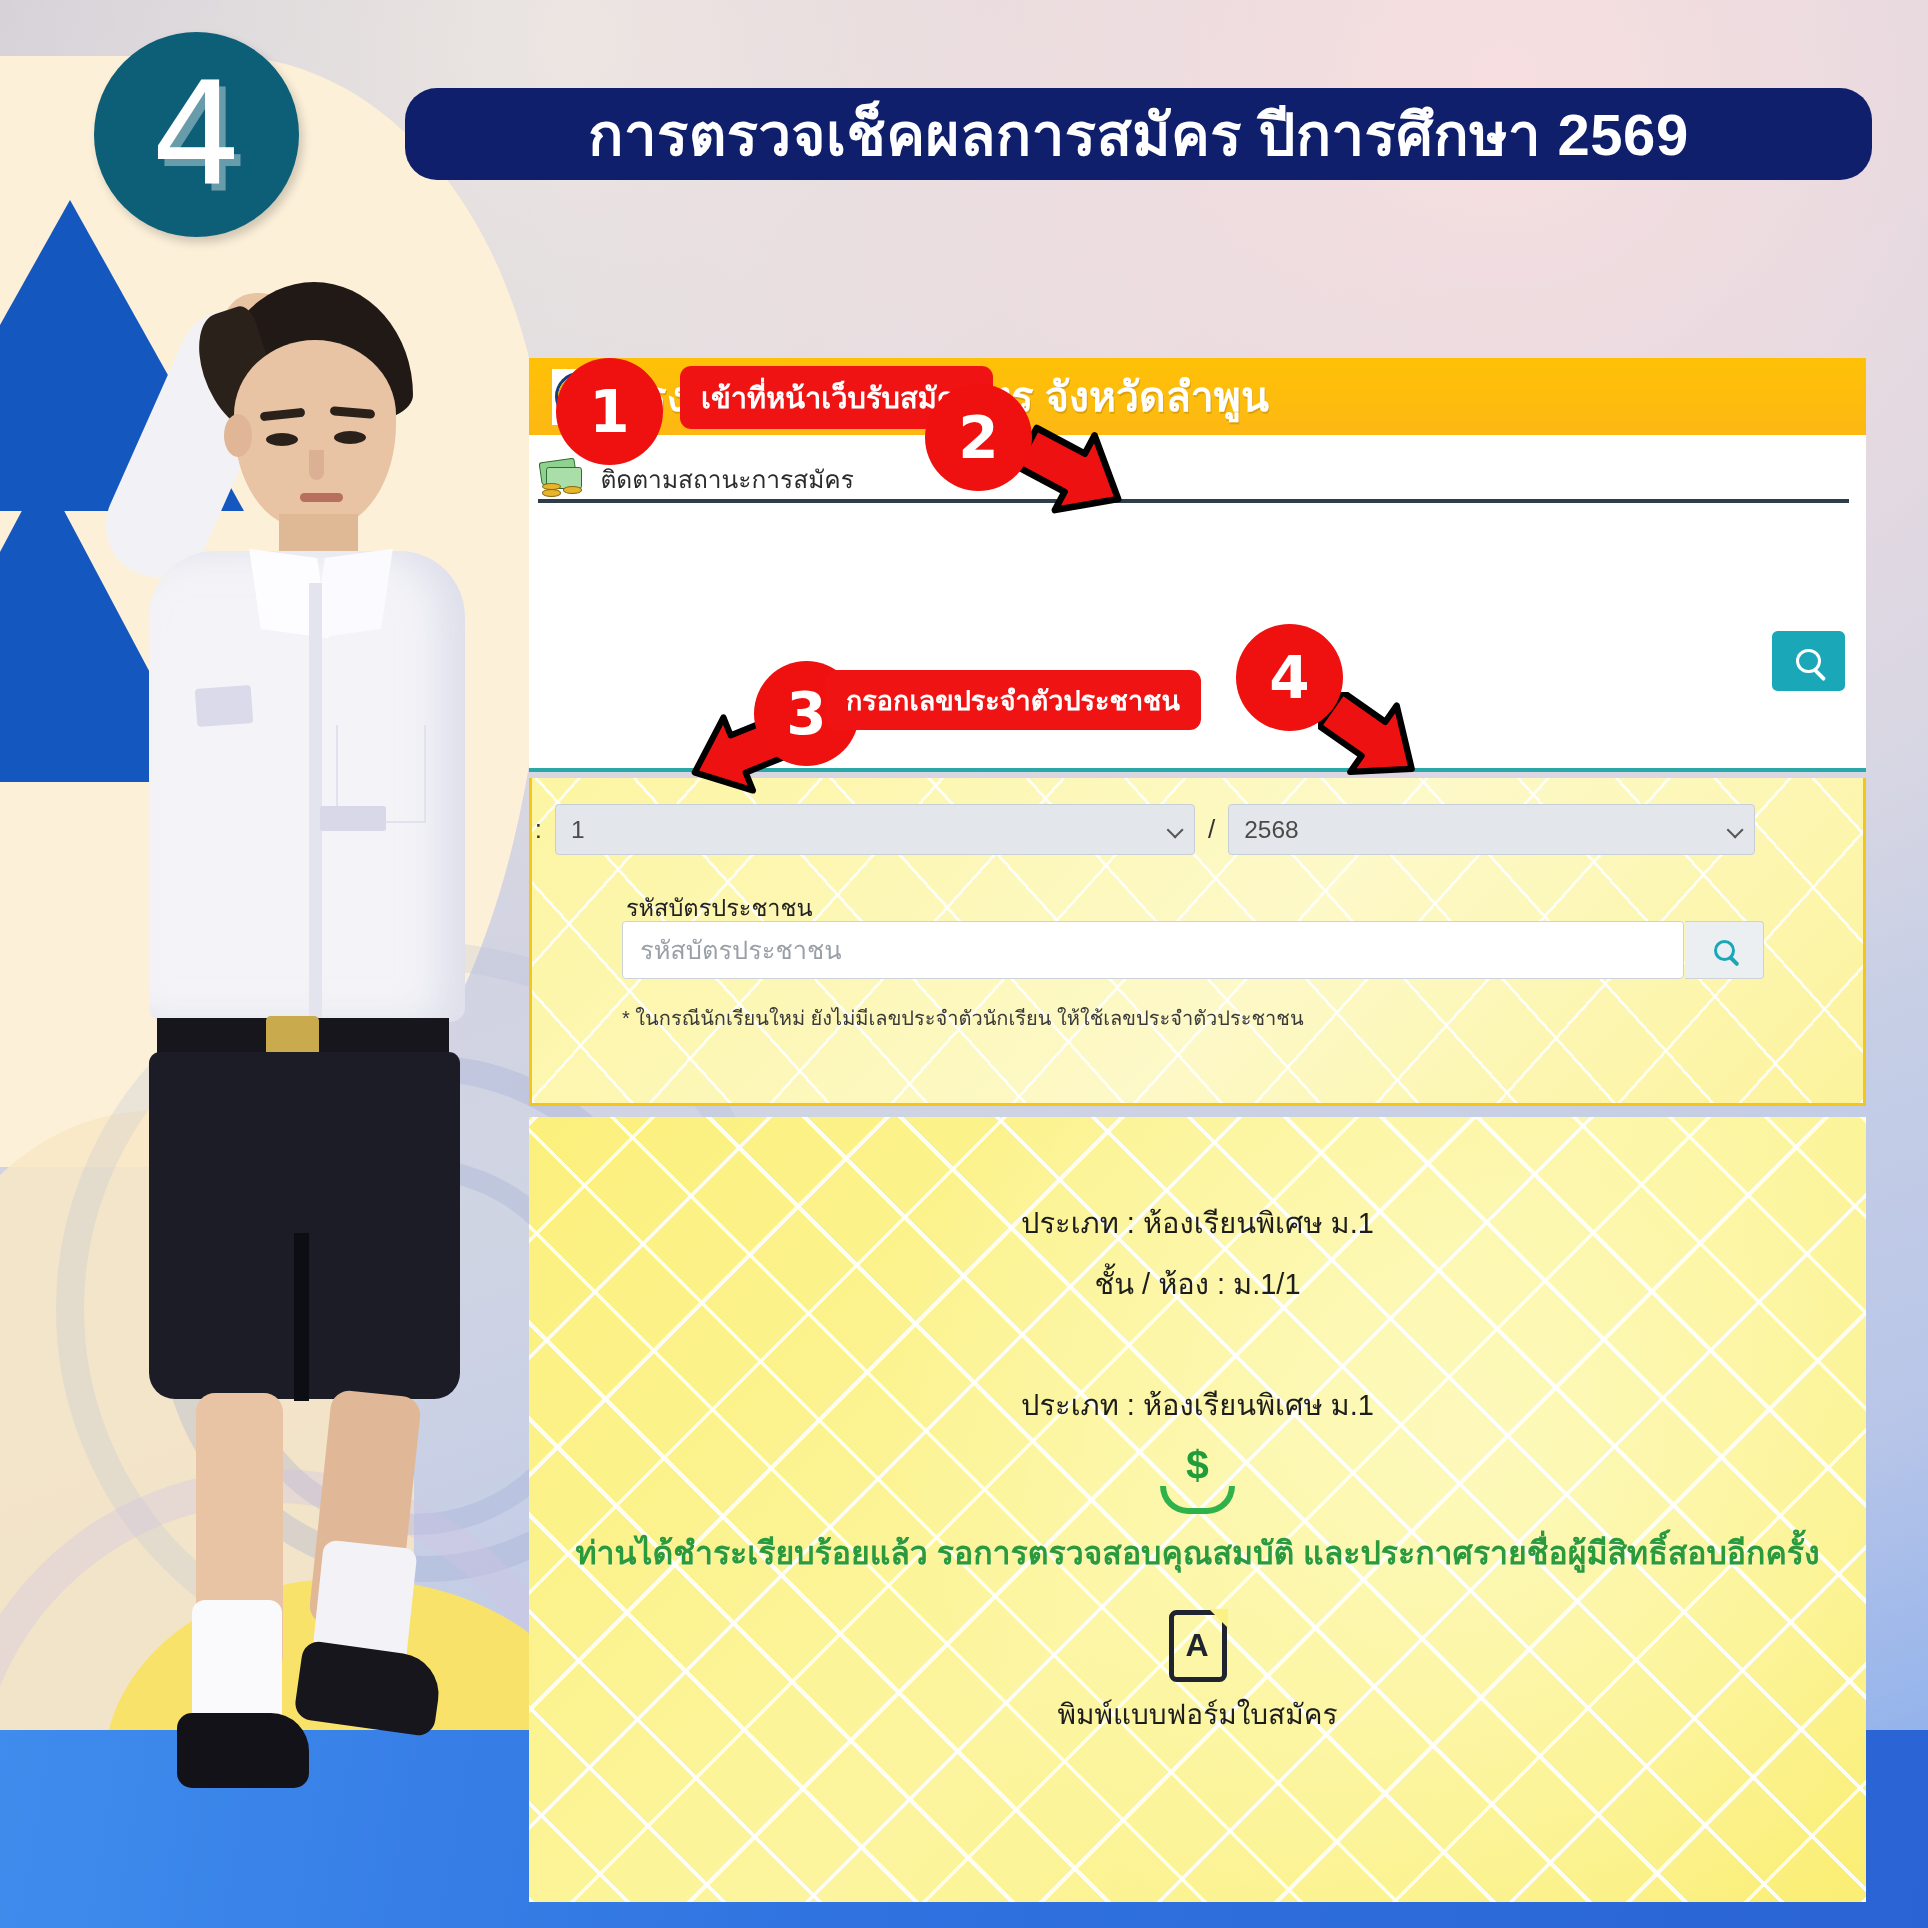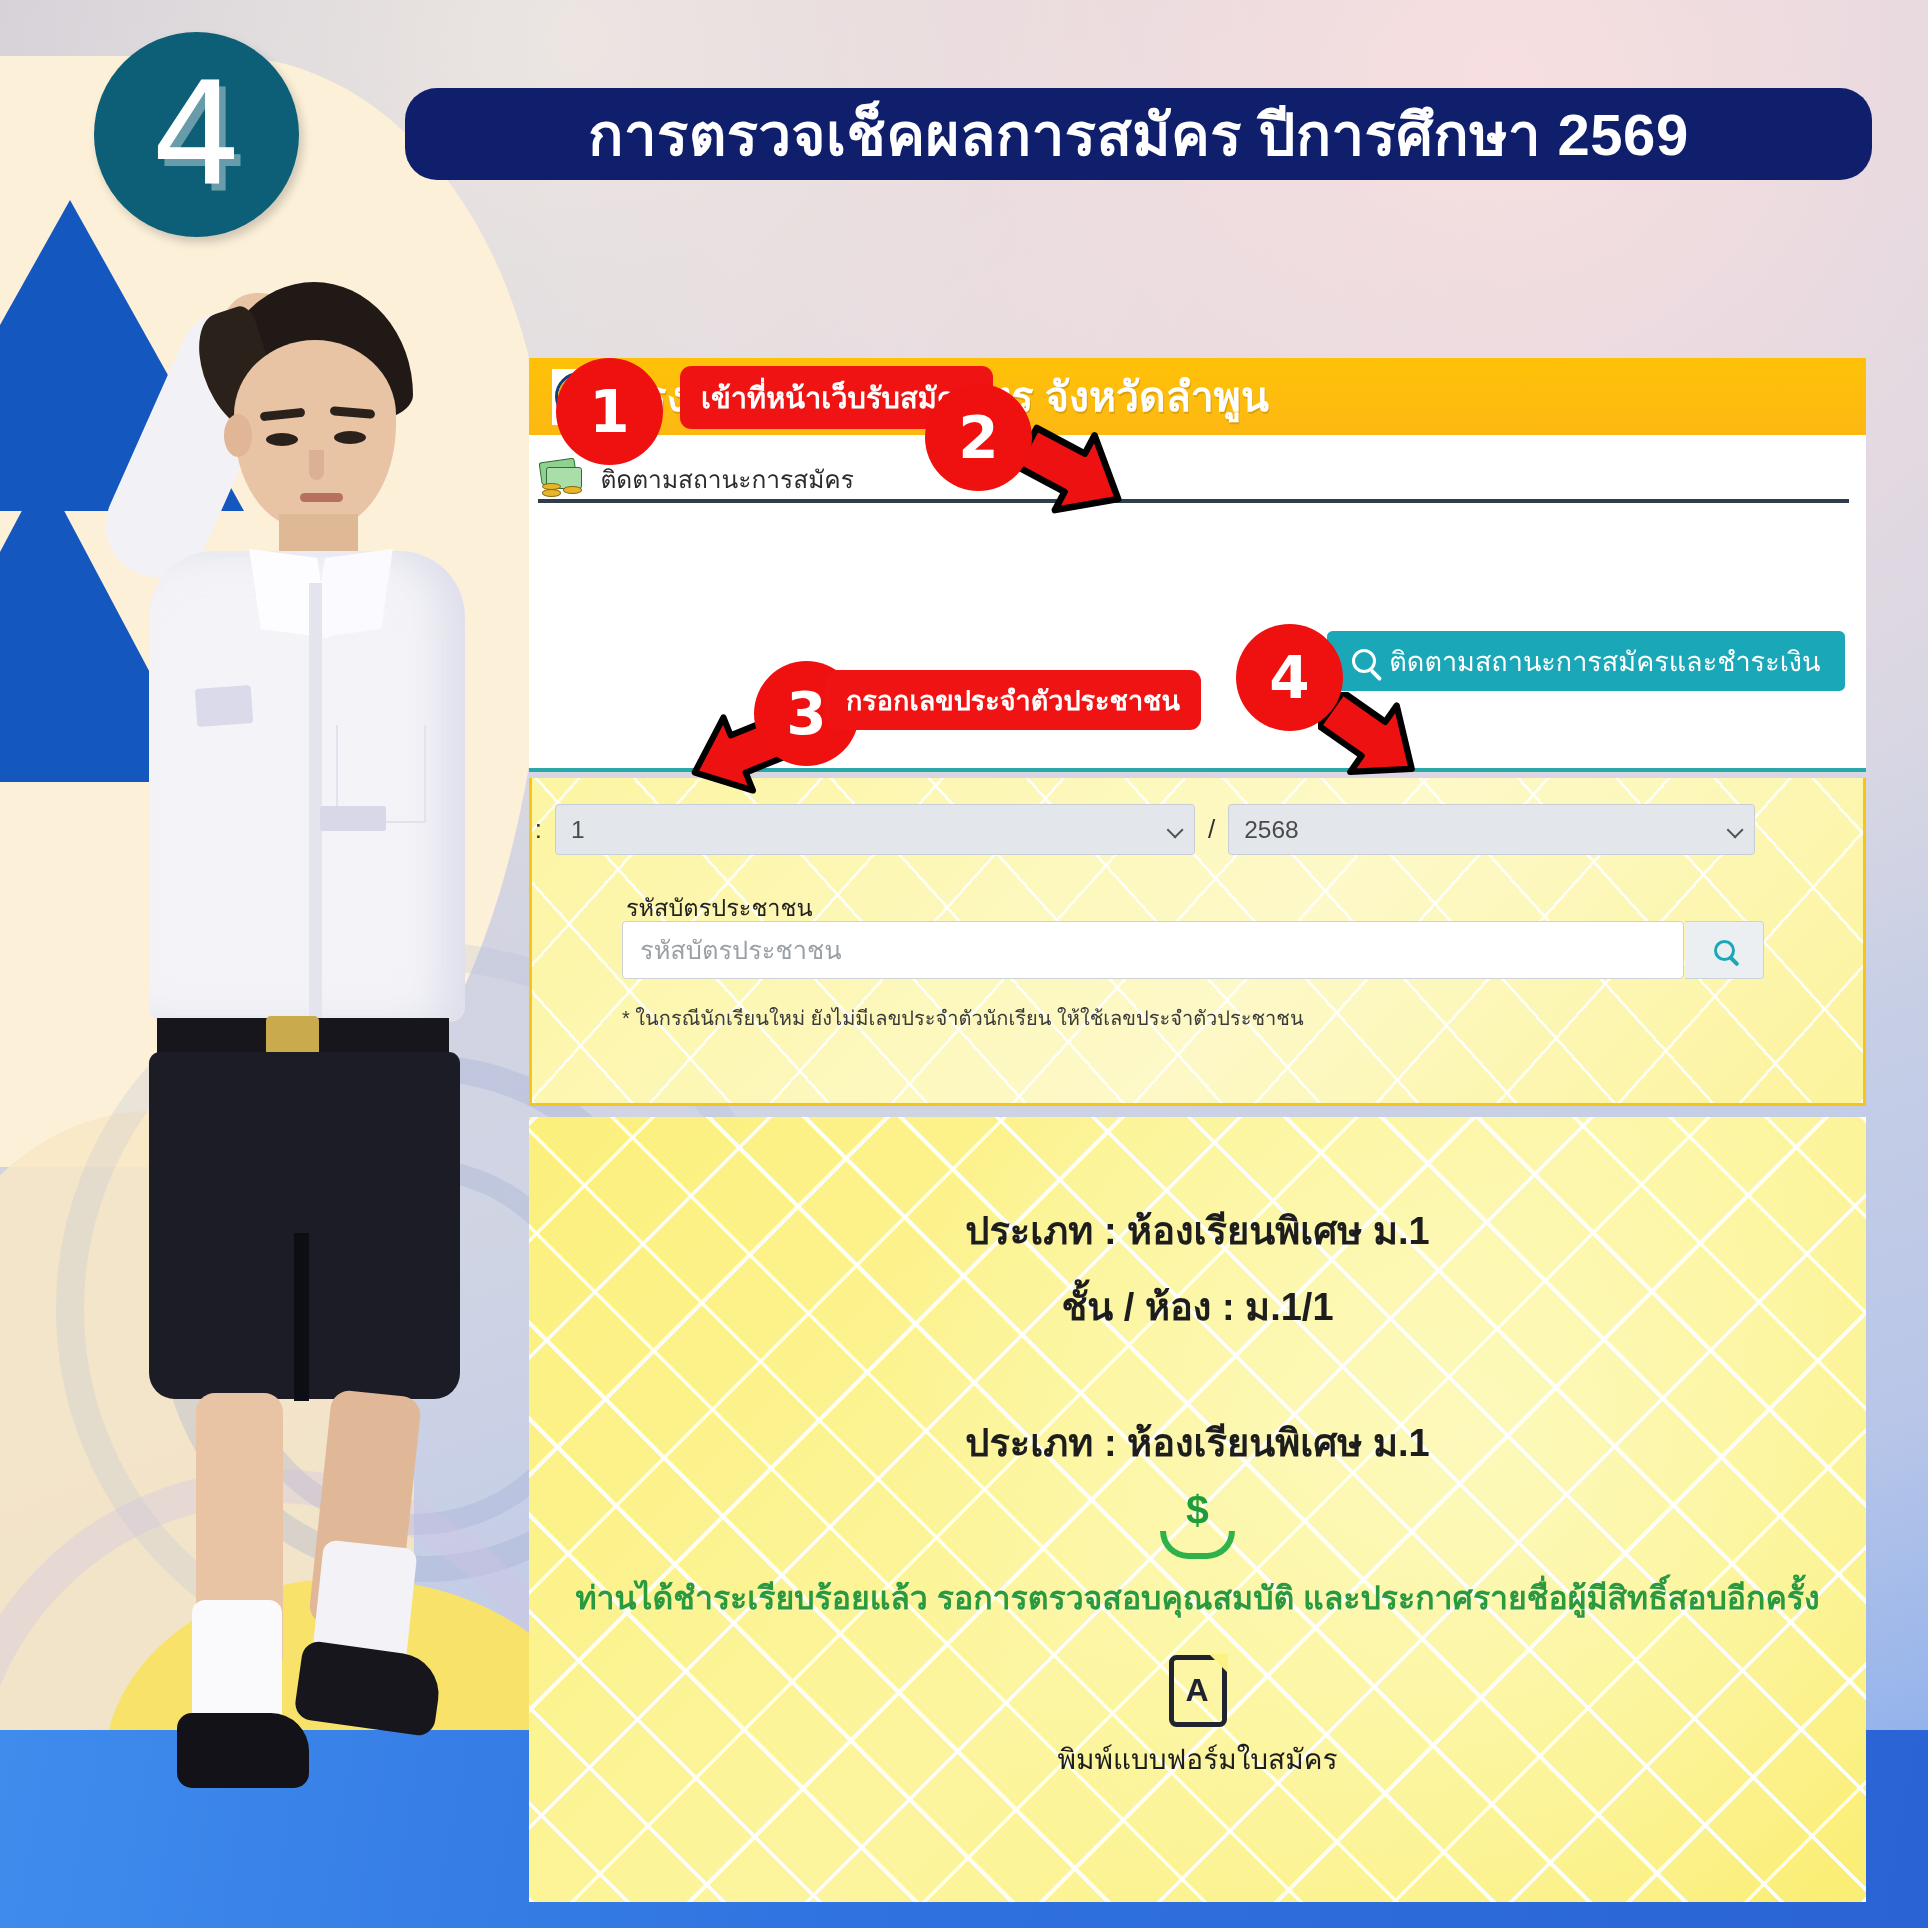--- a/index.html
+++ b/index.html
@@ -211,21 +211,21 @@
   .result-panel{
     top:759px; height:785px;
     background:#fcf284;
     background-image:
       repeating-linear-gradient(45deg, rgba(255,255,255,.9) 0 3.8px, rgba(255,255,255,0) 3.8px 68px),
       repeating-linear-gradient(-45deg, rgba(255,255,255,.85) 0 3.8px, rgba(255,255,255,0) 3.8px 83px),
       radial-gradient(circle at 70% 40%, #fdf9bb 0%, rgba(253,249,187,0) 55%),
       linear-gradient(135deg,#fbf07c 0%, #fcf59f 50%, #faee75 100%);
     text-align:center; padding-top:83px; overflow:hidden;
   }
-  .res-line{ font-size:38px; color:#1d1d1d; font-weight:700; margin-bottom:15px; }
+  .res-line{ font-size:29px; color:#1d1d1d; font-weight:400; margin-bottom:15px; }
   .res-name-row{ display:flex; align-items:center; justify-content:center; gap:0; margin-bottom:17px;}
   .res-gender{ font-size:31px; color:#1d1d1d; font-weight:700;}
   .name-tag{ background:#f01313; color:#fff; font-size:29px; font-weight:700;
              border-radius:9.4px; padding:7.5px 24.5px; margin-left:-5.6px; white-space:nowrap;}
   .gap-block{ height:60px;}
   .money-hand{ margin:17px auto 5.6px; width:87px; height:73px; position:relative;}
   .money-hand .dollar{ position:absolute; left:32px; top:0; font-size:41px; color:#1f9d3a;
                        font-weight:700; line-height:1;}
   .money-hand .palm{ position:absolute; left:5.6px; top:41px; width:75px; height:28px;
         border:6.6px solid #2fb24a; border-top:none; border-radius:0 0 38px 38px;}
@@ -336,21 +336,20 @@
         <div class="coin2"></div>
         <div class="coin3"></div>
     </div>
     <div class="nav-label">ติดตามสถานะการสมัคร</div>
   </div>
   <div class="nav-rule"></div>
 
   <div class="panel search-panel">
     <div class="track-btn">
       <span class="mag"></span>
-      <span>ติดตามสถานะการสมัครและชำระเงิน</span>
     </div>
   </div>
 
   <div class="panel form-panel">
     <div class="row-level">
       <span class="lab-colon">:</span>
       <span class="sel sel-a">
         <span>1</span>
         <span class="chev"></span>
       </span>

